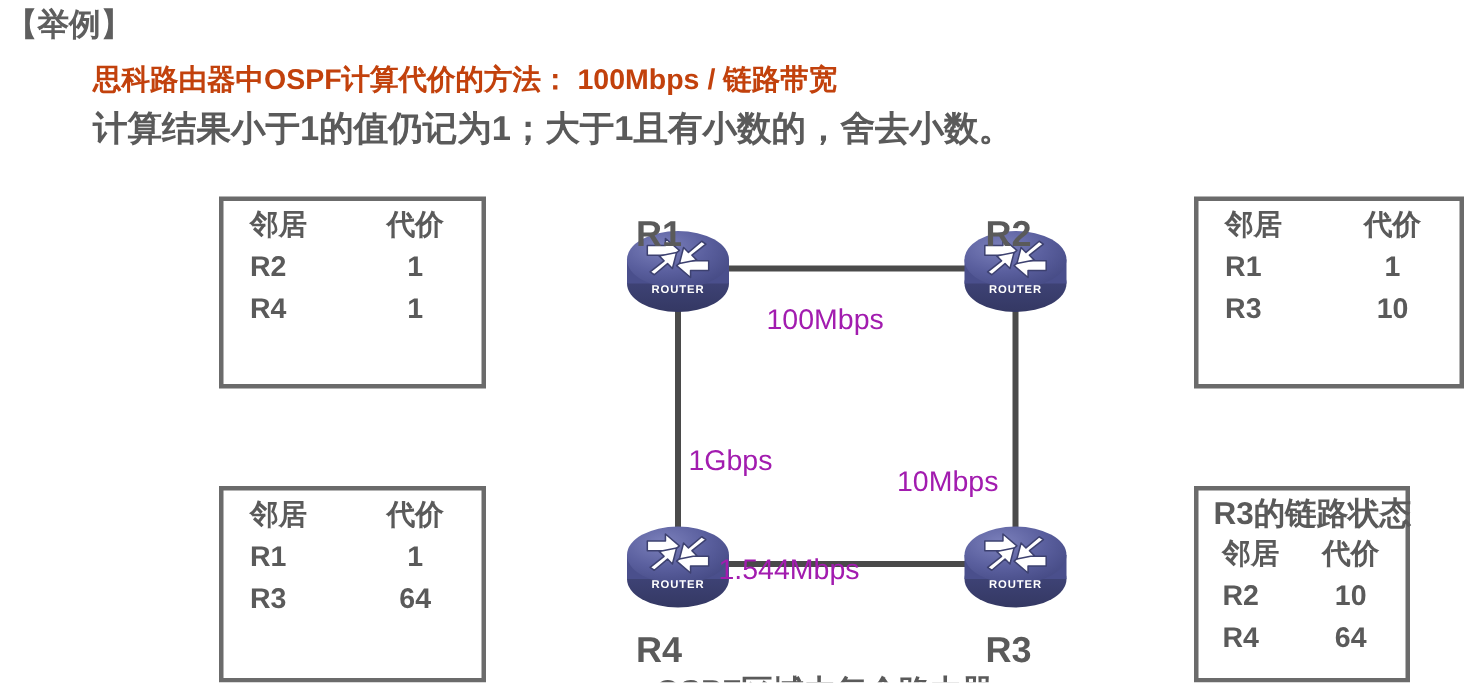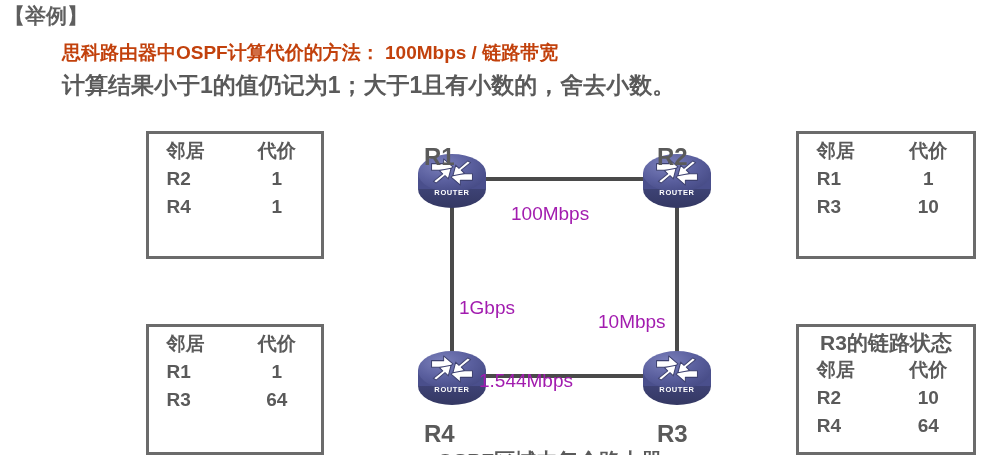--- a/index.html
+++ b/index.html
@@ -72,21 +72,21 @@
     line-height: 28px;
     white-space: nowrap;
   }
   .ls-head .c1, .ls-row .c1 { width: 50%; text-align: left; }
   .ls-head .c2, .ls-row .c2 { width: 45%; text-align: center; }
   .ls-row .c1 { padding-left: 6px; }
 
   #table-r1 { left: 146px; top: 131px; width: 178px; height: 128px; }
   #table-r2 { left: 796px; top: 131px; width: 180px; height: 128px; }
   #table-r4 { left: 146px; top: 324px; width: 178px; height: 131px; }
-  #table-r3 { left: 796px; top: 324px; width: 180px; height: 131px; }
+  #table-r3 { left: 796px; top: 324px; width: 144px; height: 131px; }
 
   
   #diagram {
     position: absolute;
     left: 380px;
     top: 114px;
     width: 360px;
     height: 325px;
   }
   #diagram svg { display: block; }

